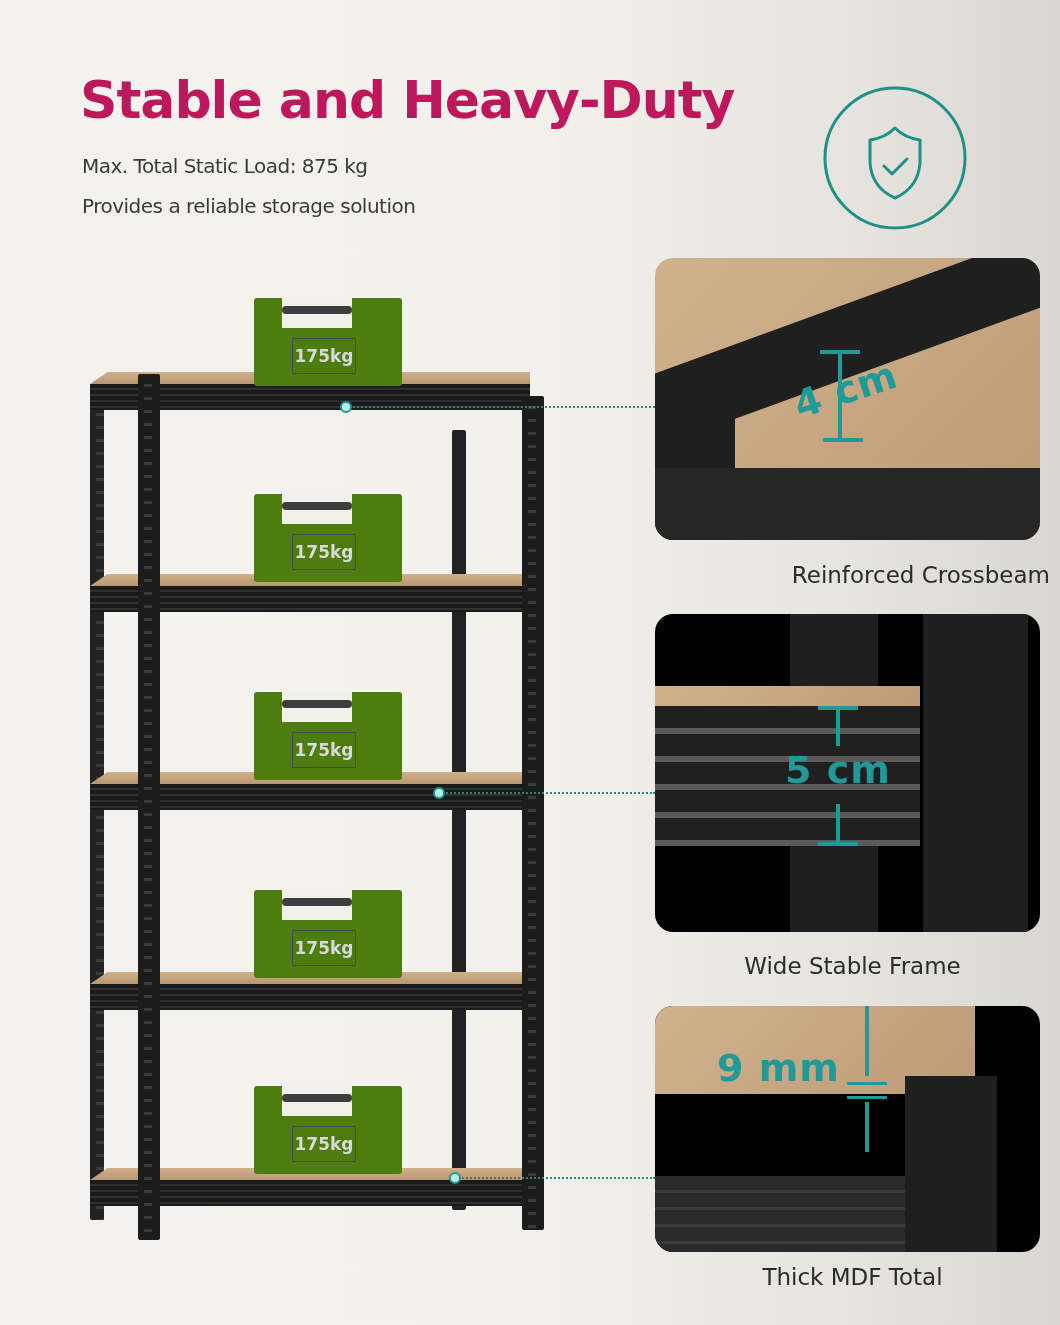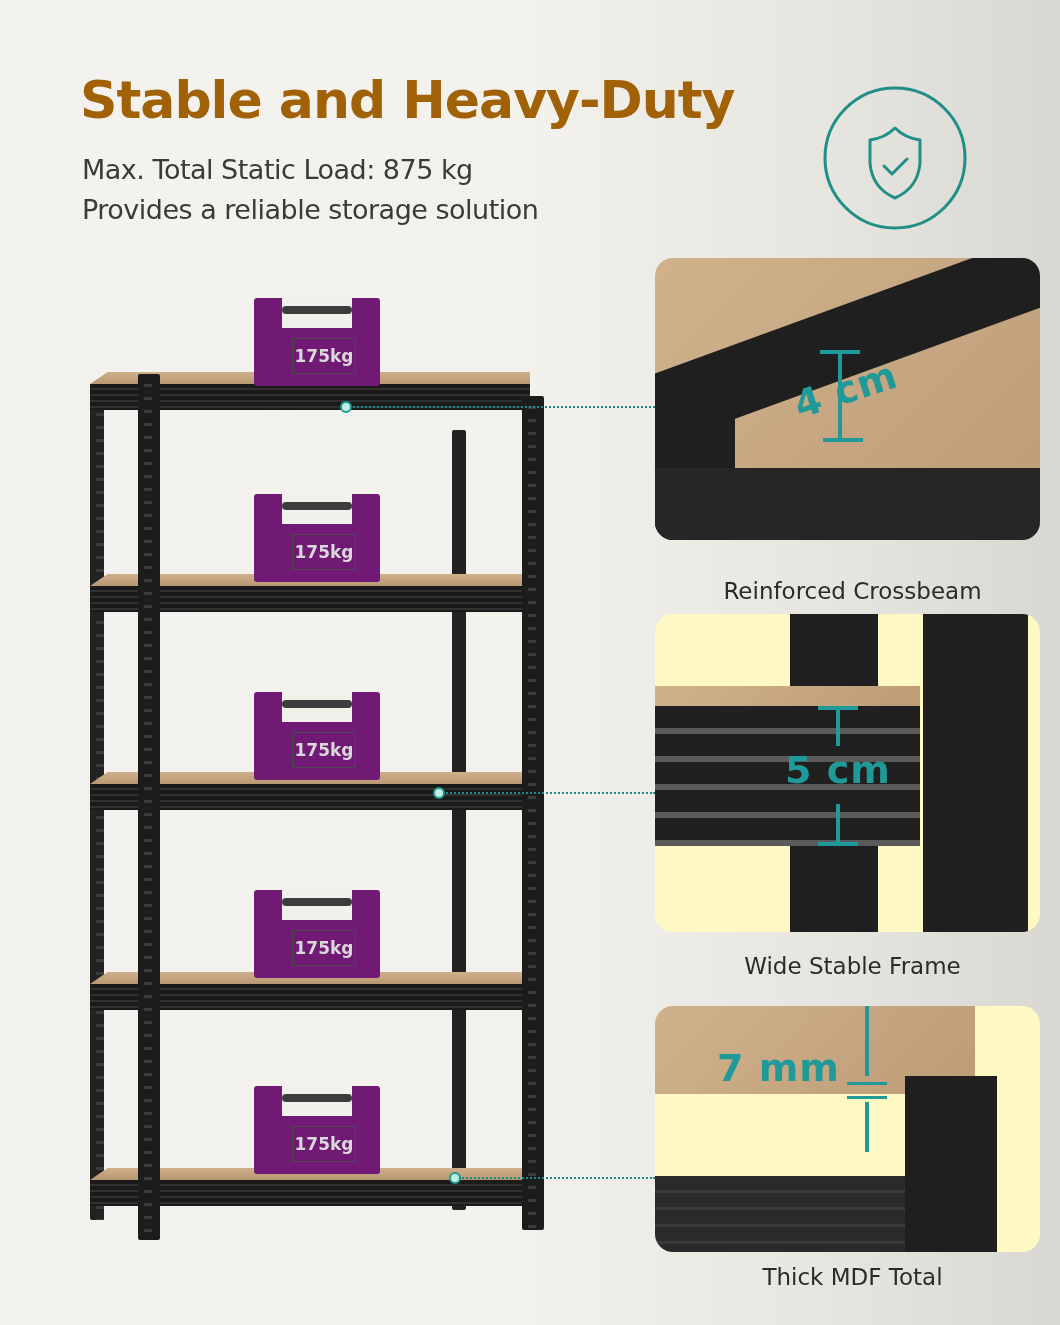--- a/index.html
+++ b/index.html
@@ -4,24 +4,24 @@
 <style>
   html, body { margin: 0; padding: 0; }
   body {
     width: 1060px; height: 1325px; overflow: hidden; position: relative;
     background: linear-gradient(90deg, #f3f2ee 0%, #f2f1ec 50%, #e6e4df 80%, #d9d7d2 100%);
     font-family: "DejaVu Sans", sans-serif;
     color: #2b2b2b;
   }
   .title {
     position: absolute; left: 80px; top: 70px;
-    font-size: 52px; font-weight: bold; letter-spacing: -1px; color: #a16207;
+    font-size: 52px; font-weight: bold; letter-spacing: -1px; color: #be185d;
   }
   .subtitle {
-    position: absolute; left: 82px; font-size: 27px; color: #3a3a3a; letter-spacing: -0.5px;
+    position: absolute; left: 82px; font-size: 20px; color: #3a3a3a; letter-spacing: -0.5px;
   }
   .sub1 { top: 154px; }
   .sub2 { top: 194px; }
 
   .badge {
     position: absolute; left: 820px; top: 83px; width: 150px; height: 150px;
   }
 
   
   .rack { position: absolute; left: 80px; top: 360px; width: 470px; height: 880px; }
@@ -36,22 +36,22 @@
   .shelf .top {
     position: absolute; left: 0; right: 0; top: 0; height: 12px;
     background: linear-gradient(180deg, #cfb08a 0%, #b89872 100%);
     clip-path: polygon(4% 0, 100% 0, 100% 100%, 0 100%);
   }
   .shelf .beam {
     position: absolute; left: 0; right: 0; top: 12px; height: 26px;
     background: repeating-linear-gradient(180deg, #1a1a1a 0 4px, #303030 4px 6px);
   }
   .weight {
-    position: absolute; width: 126px; height: 88px;
-    background: #701a75; border-radius: 3px;
+    position: absolute; width: 148px; height: 88px;
+    background: #4d7c0f; border-radius: 3px;
   }
   .weight .handle-gap {
     position: absolute; left: 28px; top: 0; width: 70px; height: 30px;
     background: #f1f0eb;
   }
   .weight .handle {
     position: absolute; left: 28px; top: 8px; width: 70px; height: 8px; background: #3d3d3d; border-radius: 4px;
   }
   .weight .plate {
     position: absolute; left: 38px; top: 40px; width: 62px; height: 34px;
@@ -62,30 +62,30 @@
     position: absolute; width: 8px; height: 8px; border-radius: 50%;
     background: #bfeee6; border: 2px solid #1f9a8f;
   }
   .callout-line {
     position: absolute; height: 0; border-top: 2px dotted #1f8a86;
   }
 
   
   .card {
     position: absolute; left: 655px; width: 385px; border-radius: 18px; overflow: hidden;
-    background: #fef9c3;
+    background: #000000;
   }
   .card1 { top: 258px; height: 282px; }
   .card2 { top: 614px; height: 318px; }
   .card3 { top: 1006px; height: 246px; }
   .card-label {
     position: absolute; left: 655px; width: 395px; text-align: center;
     font-size: 23px; color: #2b2b2b;
   }
-  .lbl1 { top: 578px; }
+  .lbl1 { top: 562px; text-align: right; }
   .lbl2 { top: 953px; }
   .lbl3 { top: 1264px; }
 
   .mdf { background: linear-gradient(135deg, #cfb28c, #bd9c76); }
   .dark { background: #1f1f1f; }
   .measure {
     position: absolute; color: #1f9a98; font-size: 38px; font-weight: bold; letter-spacing: 1px;
   }
   .arrow-bar { position: absolute; background: #1f9a98; }
 </style>
@@ -197,15 +197,15 @@
 <div class="card-label lbl2">Wide Stable Frame</div>
 
 <div class="card card3">
   <div class="mdf" style="position:absolute; left:0; top:0; width:320px; height:88px;"></div>
   <div class="dark" style="position:absolute; left:0; top:170px; width:300px; height:76px; background:repeating-linear-gradient(180deg,#2a2a2a 0 14px,#3a3a3a 14px 17px);"></div>
   <div class="dark" style="position:absolute; left:250px; top:70px; width:92px; height:176px;"></div>
   <div class="arrow-bar" style="left:210px; top:0; width:4px; height:70px;"></div>
   <div class="arrow-bar" style="left:192px; top:76px; width:40px; height:3px;"></div>
   <div class="arrow-bar" style="left:192px; top:90px; width:40px; height:3px;"></div>
   <div class="arrow-bar" style="left:210px; top:96px; width:4px; height:50px;"></div>
-  <div class="measure" style="left:62px; top:40px;">7 mm</div>
+  <div class="measure" style="left:62px; top:40px;">9 mm</div>
 </div>
 <div class="card-label lbl3">Thick MDF Total</div>
 
 </body></html>

